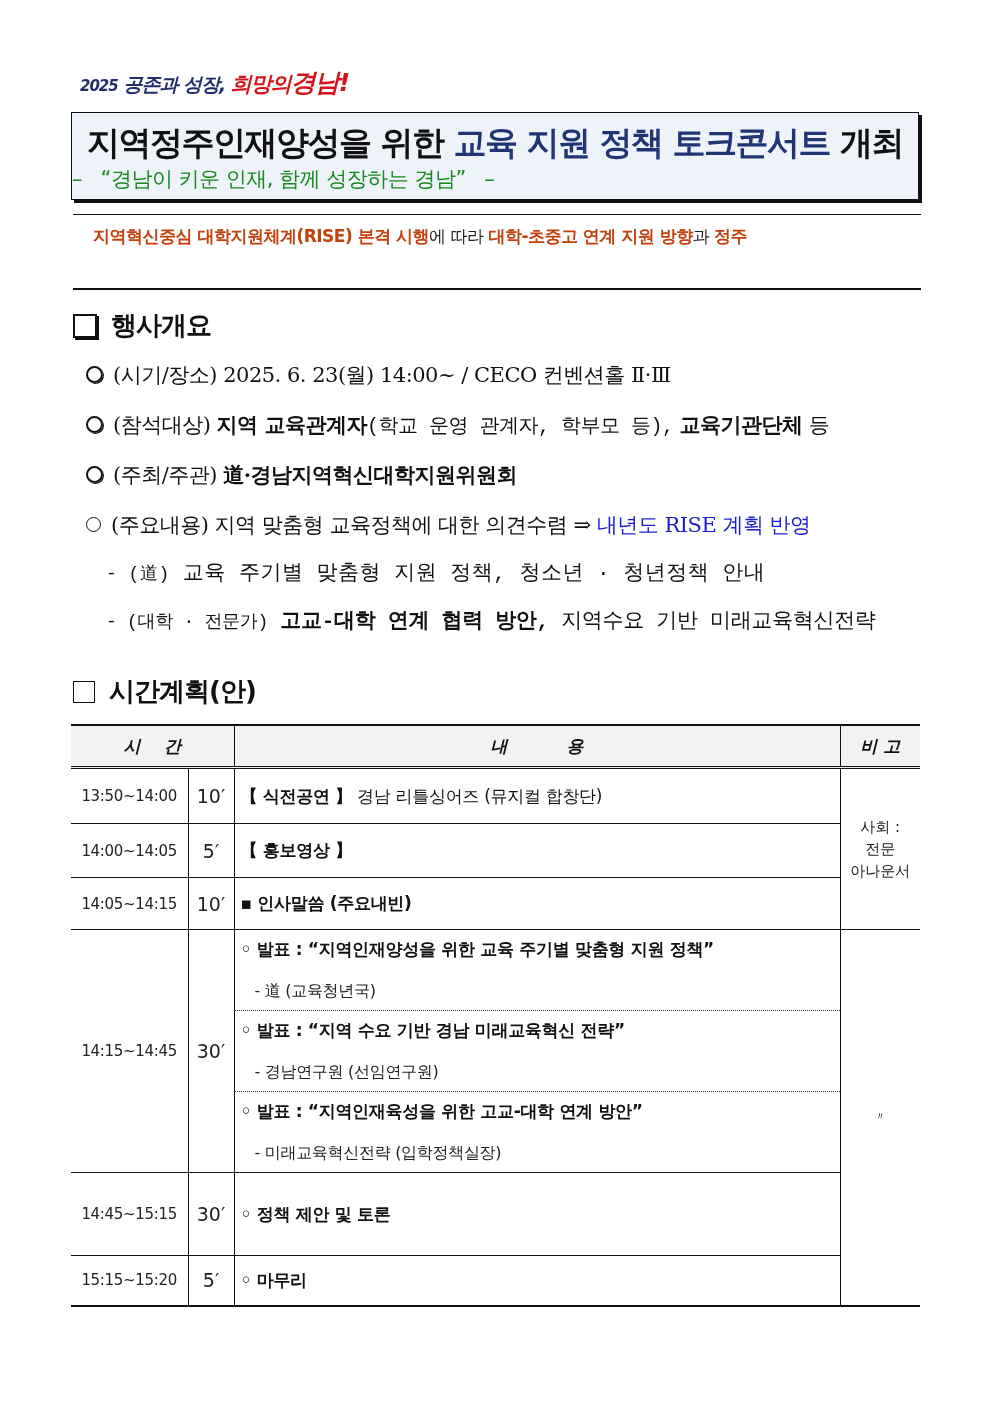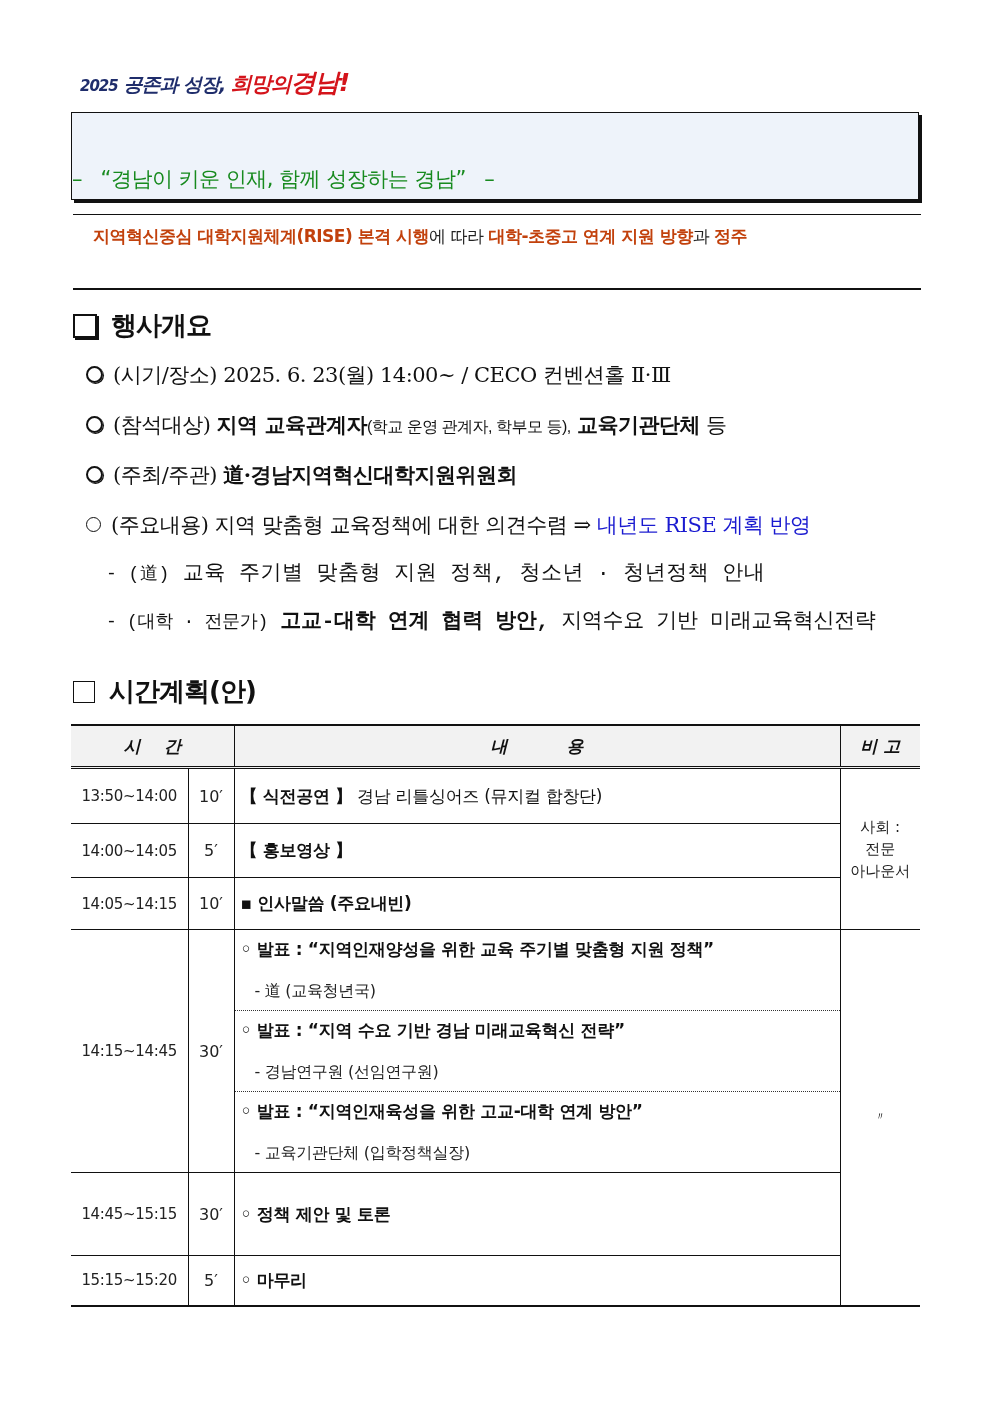--- a/index.html
+++ b/index.html
@@ -27,52 +27,55 @@
   .intro b { color:#c2410c; }
 
   
   .section { font-size:26px; font-weight:bold; letter-spacing:-1px; white-space:nowrap; display:flex; align-items:center; }
   .chk { width:20px; height:20px; border:2px solid #111; box-shadow:2px 2px 0 #111; margin-right:14px; background:#fff; display:inline-block; }
 
   
   .item { font-family:"DejaVu Serif", serif; font-size:21px; letter-spacing:-0.5px; white-space:nowrap; color:#111; }
   .item .dot { display:inline-block; width:13px; height:13px; border:2.5px solid #111; border-radius:50%; margin-right:10px; vertical-align:middle; position:relative; top:-2px; box-shadow:1px 1px 0 #111; }
   .item .dot.open { box-shadow:none; border-width:1.5px; }
-  .item .small { font-size:16px; font-family:Liberation Sans, sans-serif; }
+  .item .small { font-size:20px; font-family:Liberation Mono, monospace; }
   .item .blue { color:#1a1ad0; }
   .item b { font-weight:bold; }
   .subitem { font-family:Liberation Mono, monospace; font-size:21px; white-space:nowrap; letter-spacing:0.5px; }
   .subitem .sm { font-size:18px; }
 
   
   .tbl { left:71px; top:724px; width:849px; border-collapse:collapse; table-layout:fixed; font-family:"DejaVu Sans", sans-serif; }
   .tbl td, .tbl th { padding:0; vertical-align:middle; }
   .thead-cell { background:#f2f2f2; height:40px; font-weight:bold; font-size:17px; text-align:center; border-top:2.5px solid #111;font-style:italic; }
   .tbl .time { font-size:15px; text-align:center; color:#222; letter-spacing:-0.3px; }
-  .tbl .dur { font-size:16px; text-align:center; color:#222; }
+  .tbl .dur { font-size:19px; text-align:center; color:#222; }
   .tbl .content { font-size:17px; padding-left:6px; white-space:nowrap; letter-spacing:-0.3px; }
   .tbl .content b { font-weight:bold; }
   .tbl .note { font-size:15px; text-align:center; color:#222; line-height:22px; }
   .bl { border-left:1px solid #111; }
   .bb { border-bottom:1px solid #111; }
   .sep-double { border-bottom:3px double #111; }
   .pres { padding:8px 0 8px 6px; font-size:17px; letter-spacing:-0.3px; white-space:nowrap; }
   .pres .speaker { font-size:16px; padding-left:14px; margin-top:20px; color:#222; }
   .pres-dotted { border-bottom:1px dotted #333; }
 </style>
 </head>
 <body>
 
 <div class="abs slogan">
   <span class="year">2025</span>
   <span class="blue">공존과 성장,</span>
   <span class="red">희망의</span><span class="red-big">경남!</span>
 </div>
 
 <div class="abs title-box">
+  <div class="title-main">
+    <span>지역정주인재양성을 위한 </span><span class="hl">교육 지원 정책 토크콘서트</span><span> 개최</span>
+  </div>
   <div class="title-sub">–   “경남이 키운 인재, 함께 성장하는 경남”   –</div>
 </div>
 
 <div class="abs intro">
   <p class="l1">
     <b>지역혁신중심 대학지원체계(RISE) 본격 시행</b><span>에 따라 </span><b>대학-초중고 연계 지원 방향</b><span>과 </span><b>정주</b>
   </p>
 </div>
 
 <div class="abs section" style="left:73px; top:308px;">
@@ -162,21 +165,21 @@
       <div class="pres pres-dotted">
         <b>◦  발표 : “지역인재양성을 위한 교육 주기별 맞춤형 지원 정책”</b>
         <div class="speaker">- 道 (교육청년국)</div>
       </div>
       <div class="pres pres-dotted">
         <b>◦  발표 : “지역 수요 기반 경남 미래교육혁신 전략”</b>
         <div class="speaker">- 경남연구원 (선임연구원)</div>
       </div>
       <div class="pres">
         <b>◦  발표 : “지역인재육성을 위한 고교-대학 연계 방안”</b>
-        <div class="speaker">- 교육기관단체 (입학정책실장)</div>
+        <div class="speaker">- 미래교육혁신전략 (입학정책실장)</div>
       </div>
     </td>
     <td class="note bl" rowspan="3" style="border-bottom:2.5px solid #111; font-size:11px;">〃</td>
   </tr>
 
   <tr style="height:83px;">
     <td class="time bb">14:45~15:15</td>
     <td class="dur bb bl">30′</td>
     <td class="content bb bl"><b>◦  정책 제안 및 토론</b></td>
   </tr>

